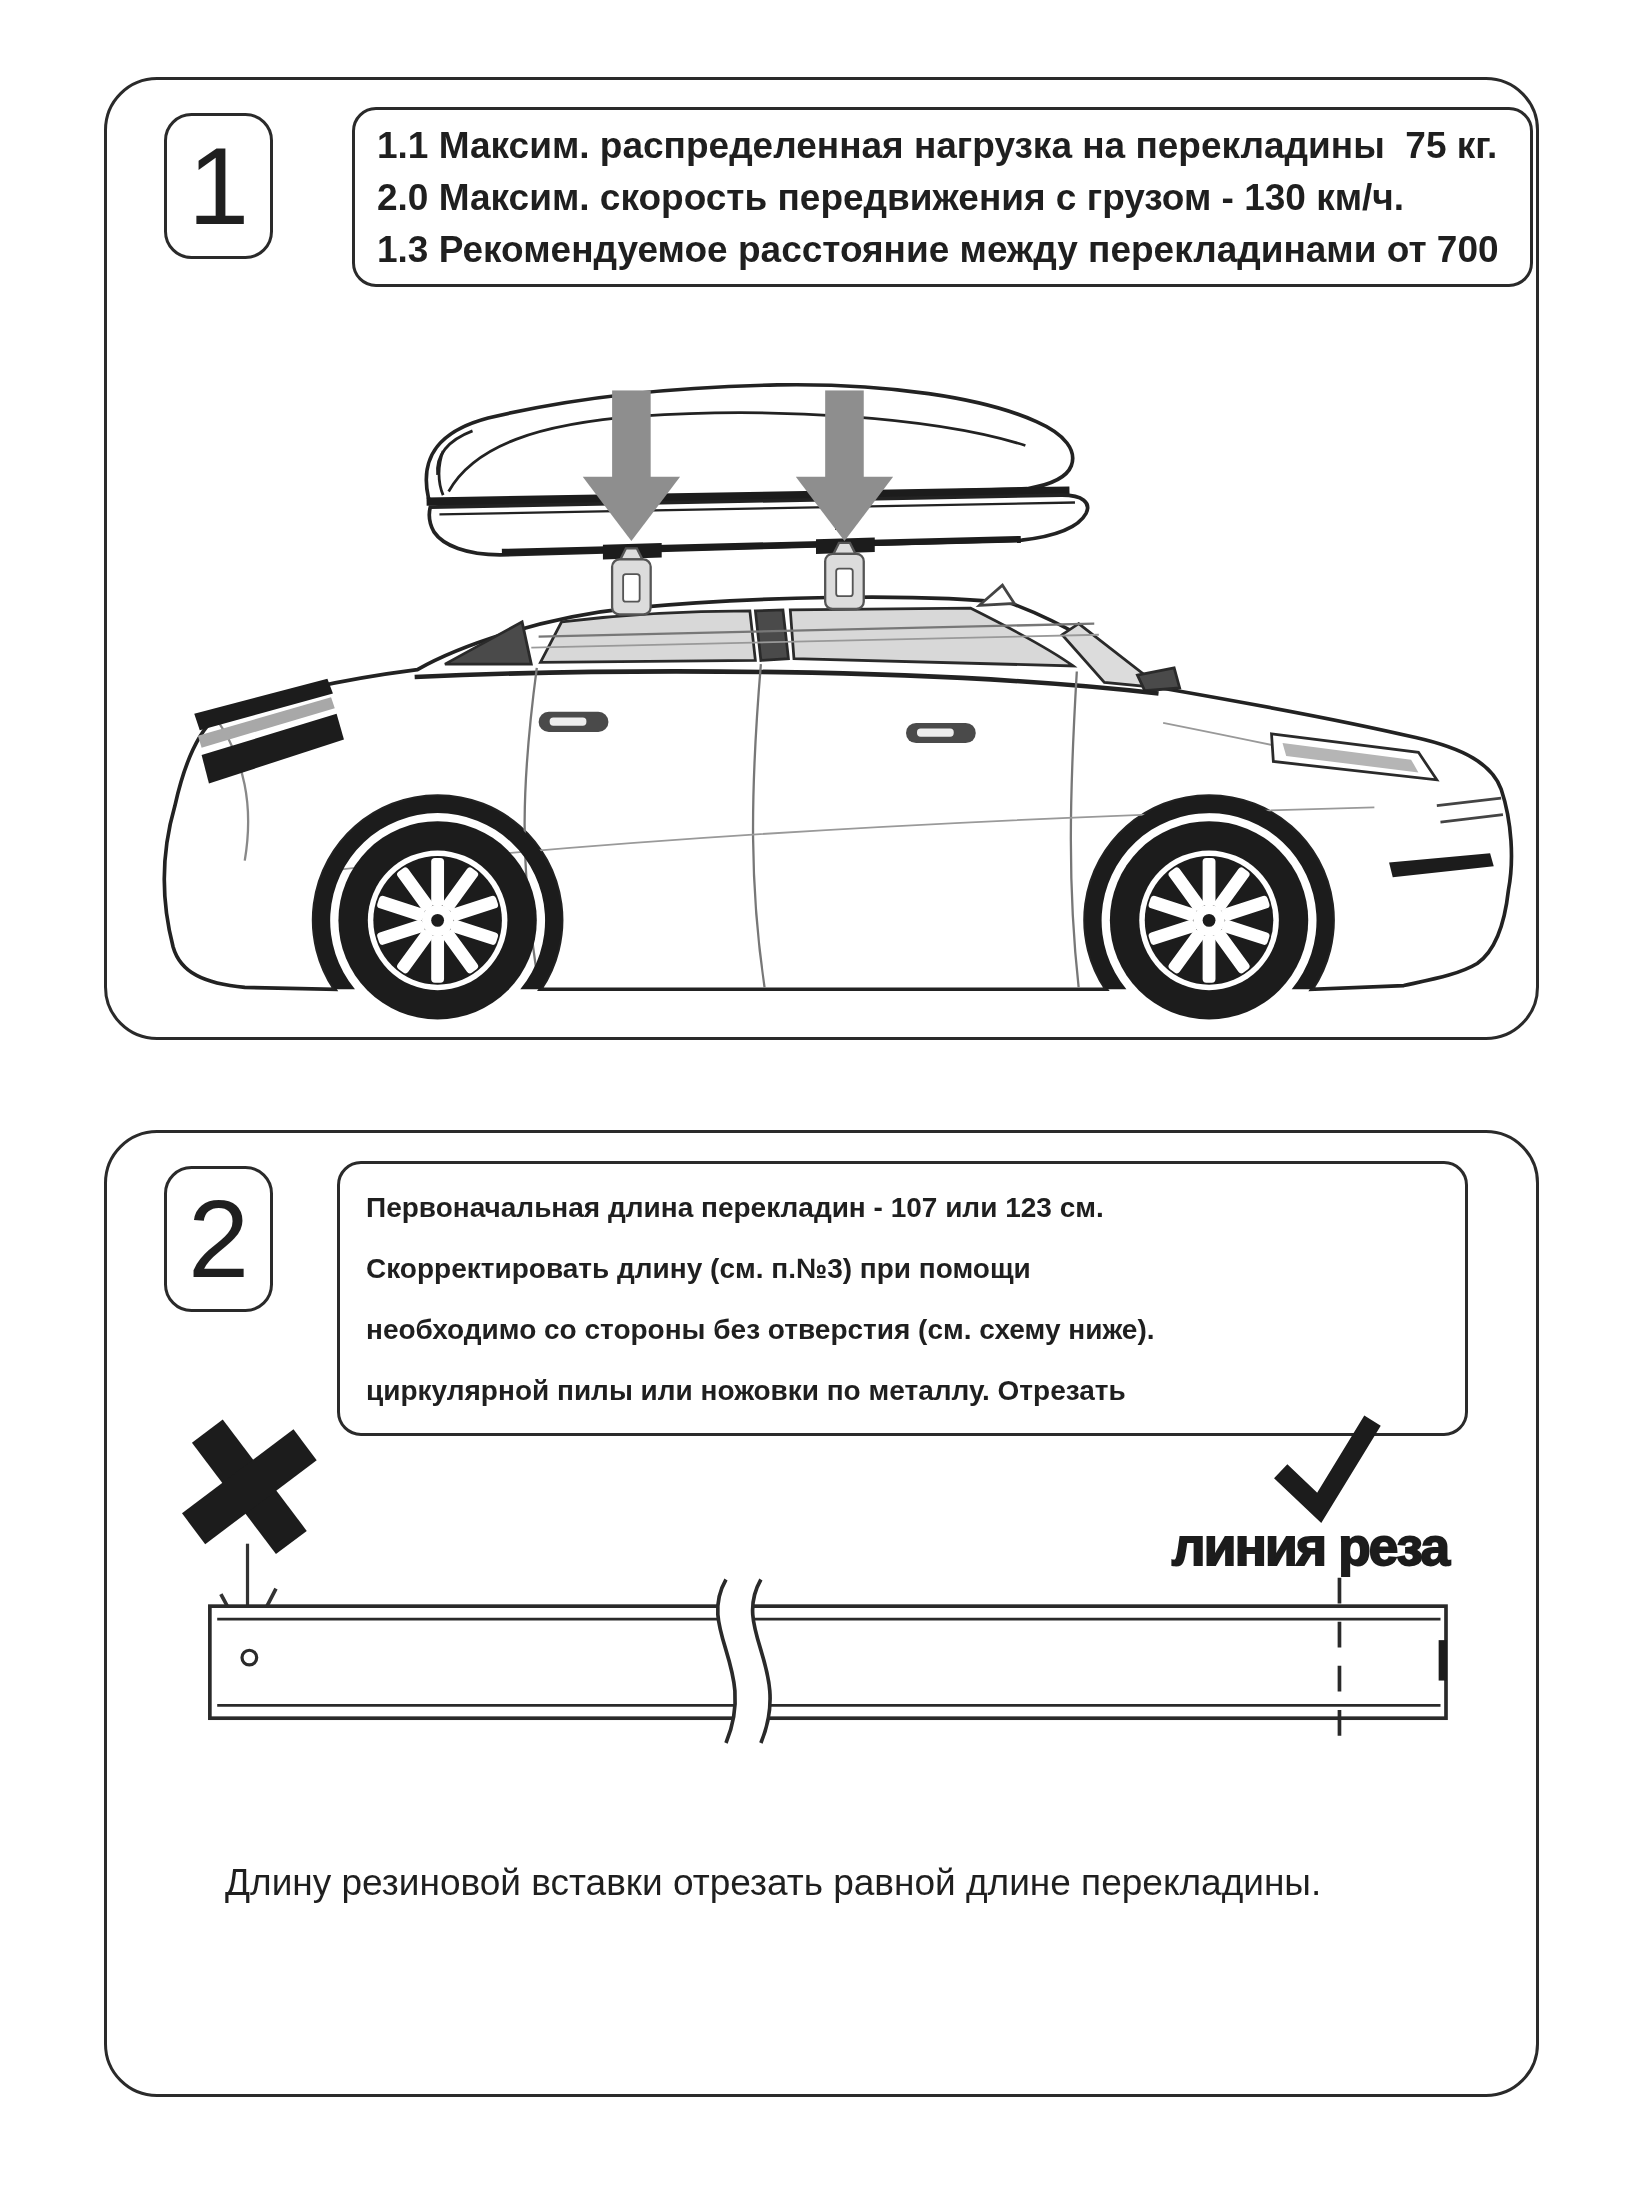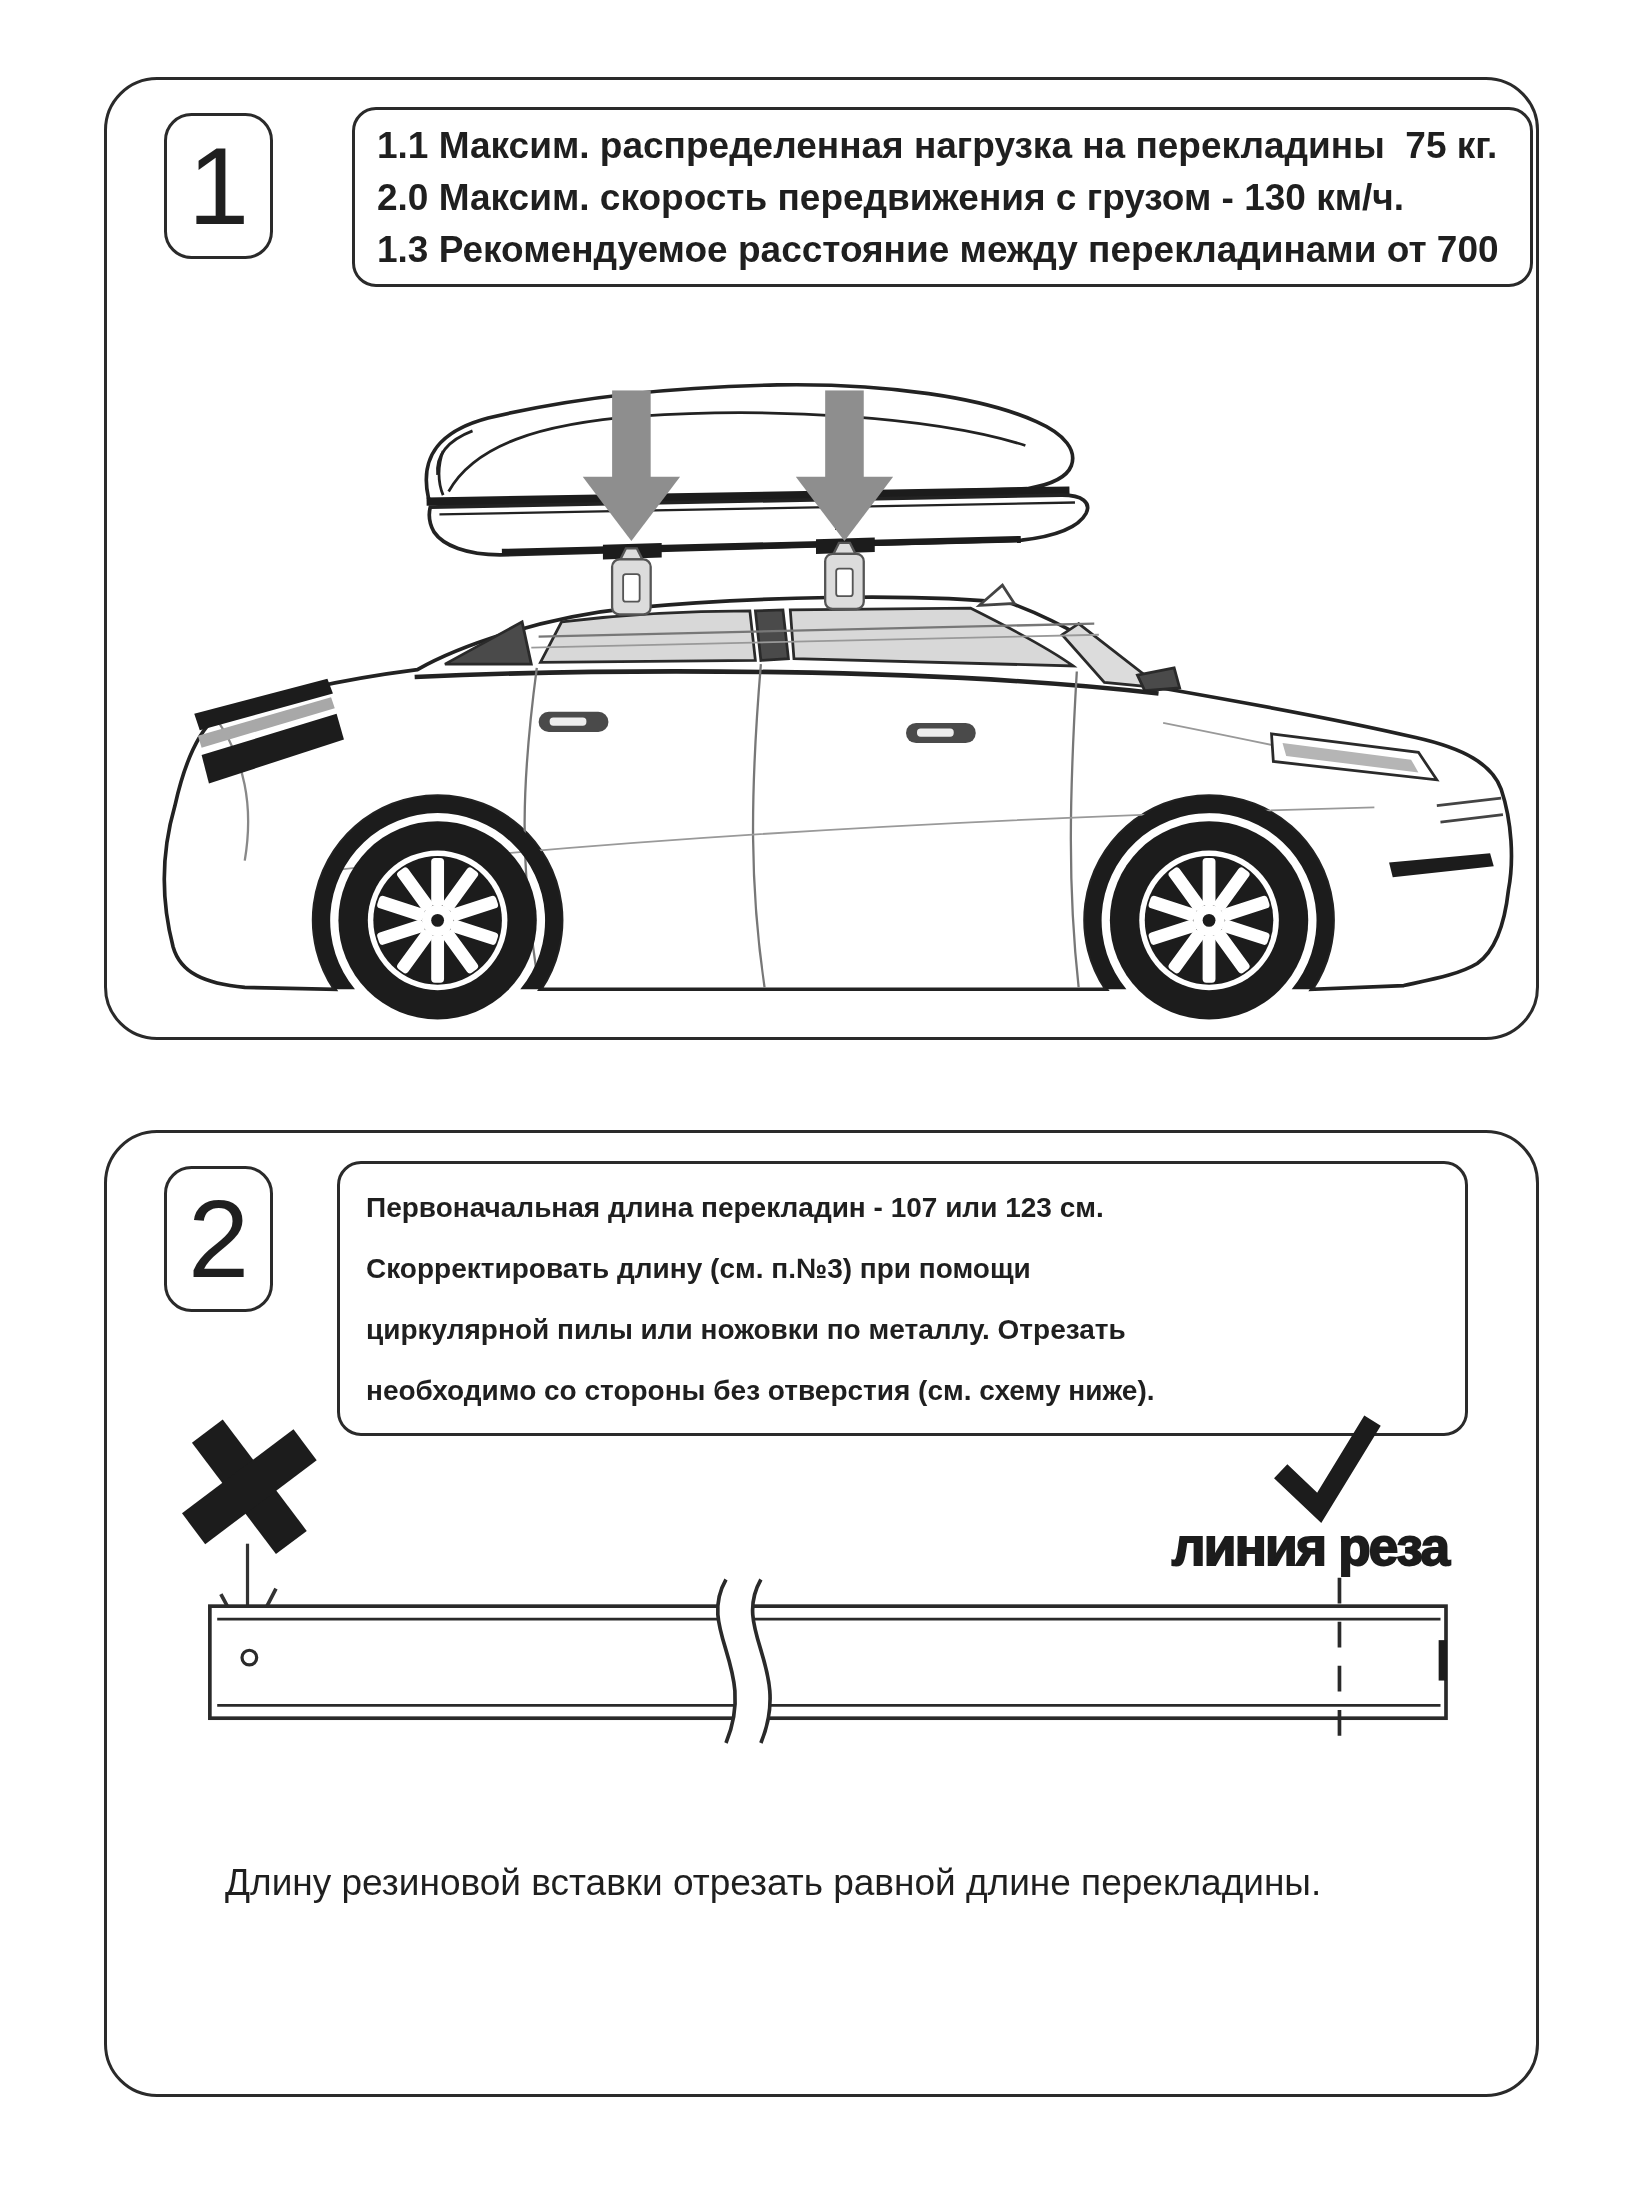--- a/index.html
+++ b/index.html
@@ -211,22 +211,22 @@
     </svg>
   </section>
 
   <section class="panel panel-2">
     <div class="badge">
       <span>2</span>
     </div>
     <div class="textbox tb-2">
       <div class="line">Первоначальная длина перекладин - 107 или 123 см.</div>
       <div class="line">Скорректировать длину (см. п.№3) при помощи</div>
+      <div class="line">необходимо со стороны без отверстия (см. схему ниже).</div>
       <div class="line">циркулярной пилы или ножовки по металлу. Отрезать</div>
-      <div class="line">необходимо со стороны без отверстия (см. схему ниже).</div>
     </div>
 
     <svg class="fig" viewBox="0 0 1556 1046">
 
       <g transform="translate(155,385) rotate(8)" fill="#1c1c1c">
         <rect x="-76" y="-21" width="152" height="42" transform="rotate(45)"></rect>
         <rect x="-76" y="-21" width="152" height="42" transform="rotate(-45)"></rect>
       </g>
 
       <g stroke="#333" fill="none">

